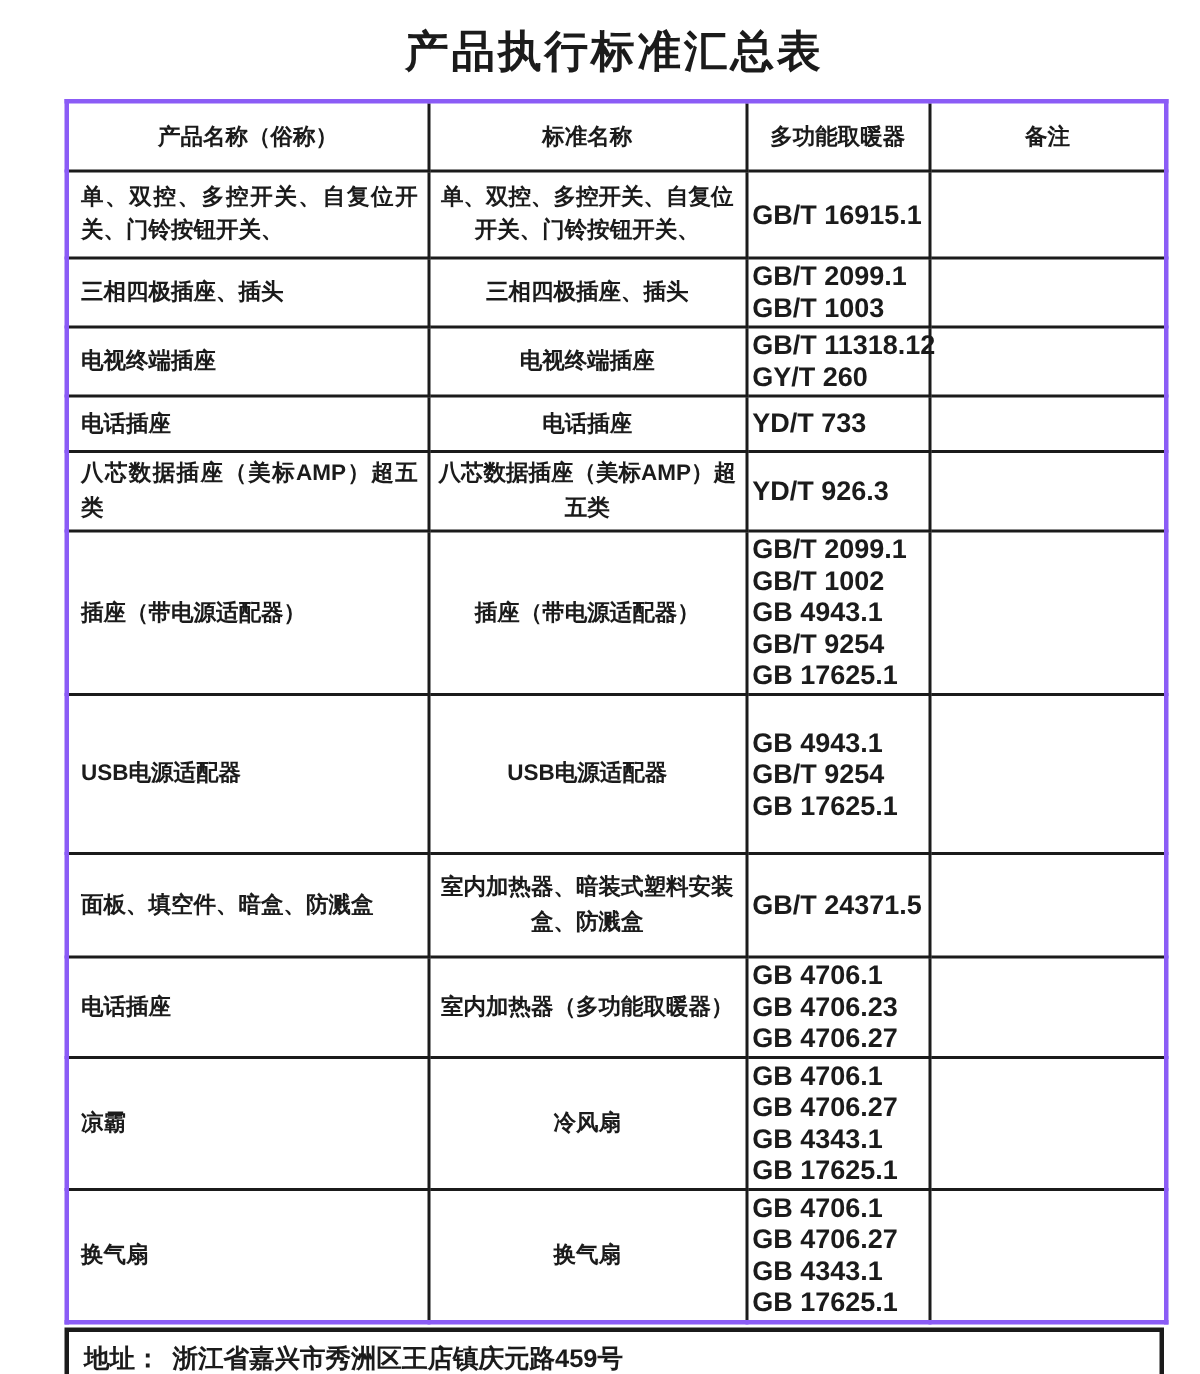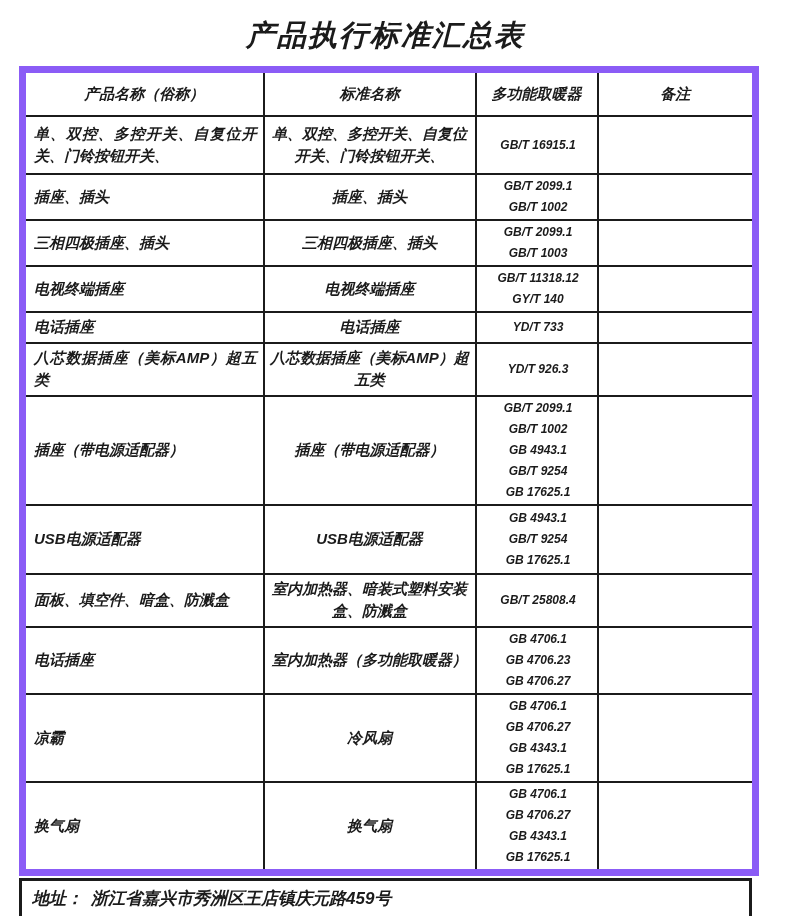--- a/index.html
+++ b/index.html
@@ -8,37 +8,36 @@
     background: #ffffff;
   }
   body {
     width: 800px; height: 916px;
     font-family: "Liberation Sans", "DejaVu Sans", sans-serif;
     color: #1b1b1b;
     overflow: hidden;
   }
   .page {
     width: 800px; height: 916px;
-    padding: 14px 30px 0 19px;
-    font-style: italic;
+    padding: 14px 30px 0 43px;
   }
   .doc-title {
     width: 733px;
     text-align: center;
     font-size: 29px;
     font-weight: 800;
     letter-spacing: 2px;
     margin: 4px 0 13px 0;
     line-height: 1.2;
   }
   table.standards {
     width: 733px;
     border-collapse: collapse;
     table-layout: fixed;
-    border: 7px solid #8b5cf6;
+    border: 3px solid #8b5cf6;
   }
   table.standards th,
   table.standards td {
     border: 2px solid #1b1b1b;
     vertical-align: middle;
     font-weight: 700;
   }
   col.c-product  { width: 241px; }
   col.c-standard { width: 212px; }
   col.c-codes    { width: 122px; }
@@ -56,23 +55,23 @@
     font-size: 15px;
     line-height: 1.5;
   }
   td.standard {
     text-align: center;
     padding: 3px 5px;
     font-size: 15px;
     line-height: 1.5;
   }
   td.codes {
-    text-align: center;
+    text-align: left;
     padding: 1px 0 1px 3px;
-    font-size: 12px;
+    font-size: 18px;
     line-height: 21px;
     white-space: pre;
     overflow: visible;
   }
   td.remark { padding: 2px; }
 
   
   tbody tr:nth-child(1)  { height: 58px; }
   tbody tr:nth-child(2)  { height: 45px; }
   tbody tr:nth-child(3)  { height: 38px; }
@@ -121,38 +120,31 @@
     </thead>
     <tbody>
 
     <tr>
           <td class="product">单、双控、多控开关、自复位开关、门铃按钮开关、</td>
           <td class="standard">单、双控、多控开关、自复位开关、门铃按钮开关、</td>
           <td class="codes">GB/T 16915.1</td>
           <td class="remark"></td>
         </tr>
         <tr>
-          <td class="product">插座、插头</td>
-          <td class="standard">插座、插头</td>
-          <td class="codes">GB/T 2099.1
-GB/T 1002</td>
-          <td class="remark"></td>
-        </tr>
-        <tr>
           <td class="product">三相四极插座、插头</td>
           <td class="standard">三相四极插座、插头</td>
           <td class="codes">GB/T 2099.1
 GB/T 1003</td>
           <td class="remark"></td>
         </tr>
         <tr>
           <td class="product">电视终端插座</td>
           <td class="standard">电视终端插座</td>
           <td class="codes">GB/T 11318.12
-GY/T 140</td>
+GY/T 260</td>
           <td class="remark"></td>
         </tr>
         <tr>
           <td class="product">电话插座</td>
           <td class="standard">电话插座</td>
           <td class="codes">YD/T 733</td>
           <td class="remark"></td>
         </tr>
         <tr>
           <td class="product">八芯数据插座（美标AMP）超五类</td>
@@ -174,21 +166,21 @@
           <td class="product">USB电源适配器</td>
           <td class="standard">USB电源适配器</td>
           <td class="codes">GB 4943.1
 GB/T 9254
 GB 17625.1</td>
           <td class="remark"></td>
         </tr>
         <tr>
           <td class="product">面板、填空件、暗盒、防溅盒</td>
           <td class="standard">室内加热器、暗装式塑料安装盒、防溅盒</td>
-          <td class="codes">GB/T 25808.4</td>
+          <td class="codes">GB/T 24371.5</td>
           <td class="remark"></td>
         </tr>
         <tr>
           <td class="product">电话插座</td>
           <td class="standard">室内加热器（多功能取暖器）</td>
           <td class="codes">GB 4706.1
 GB 4706.23
 GB 4706.27</td>
           <td class="remark"></td>
         </tr>

